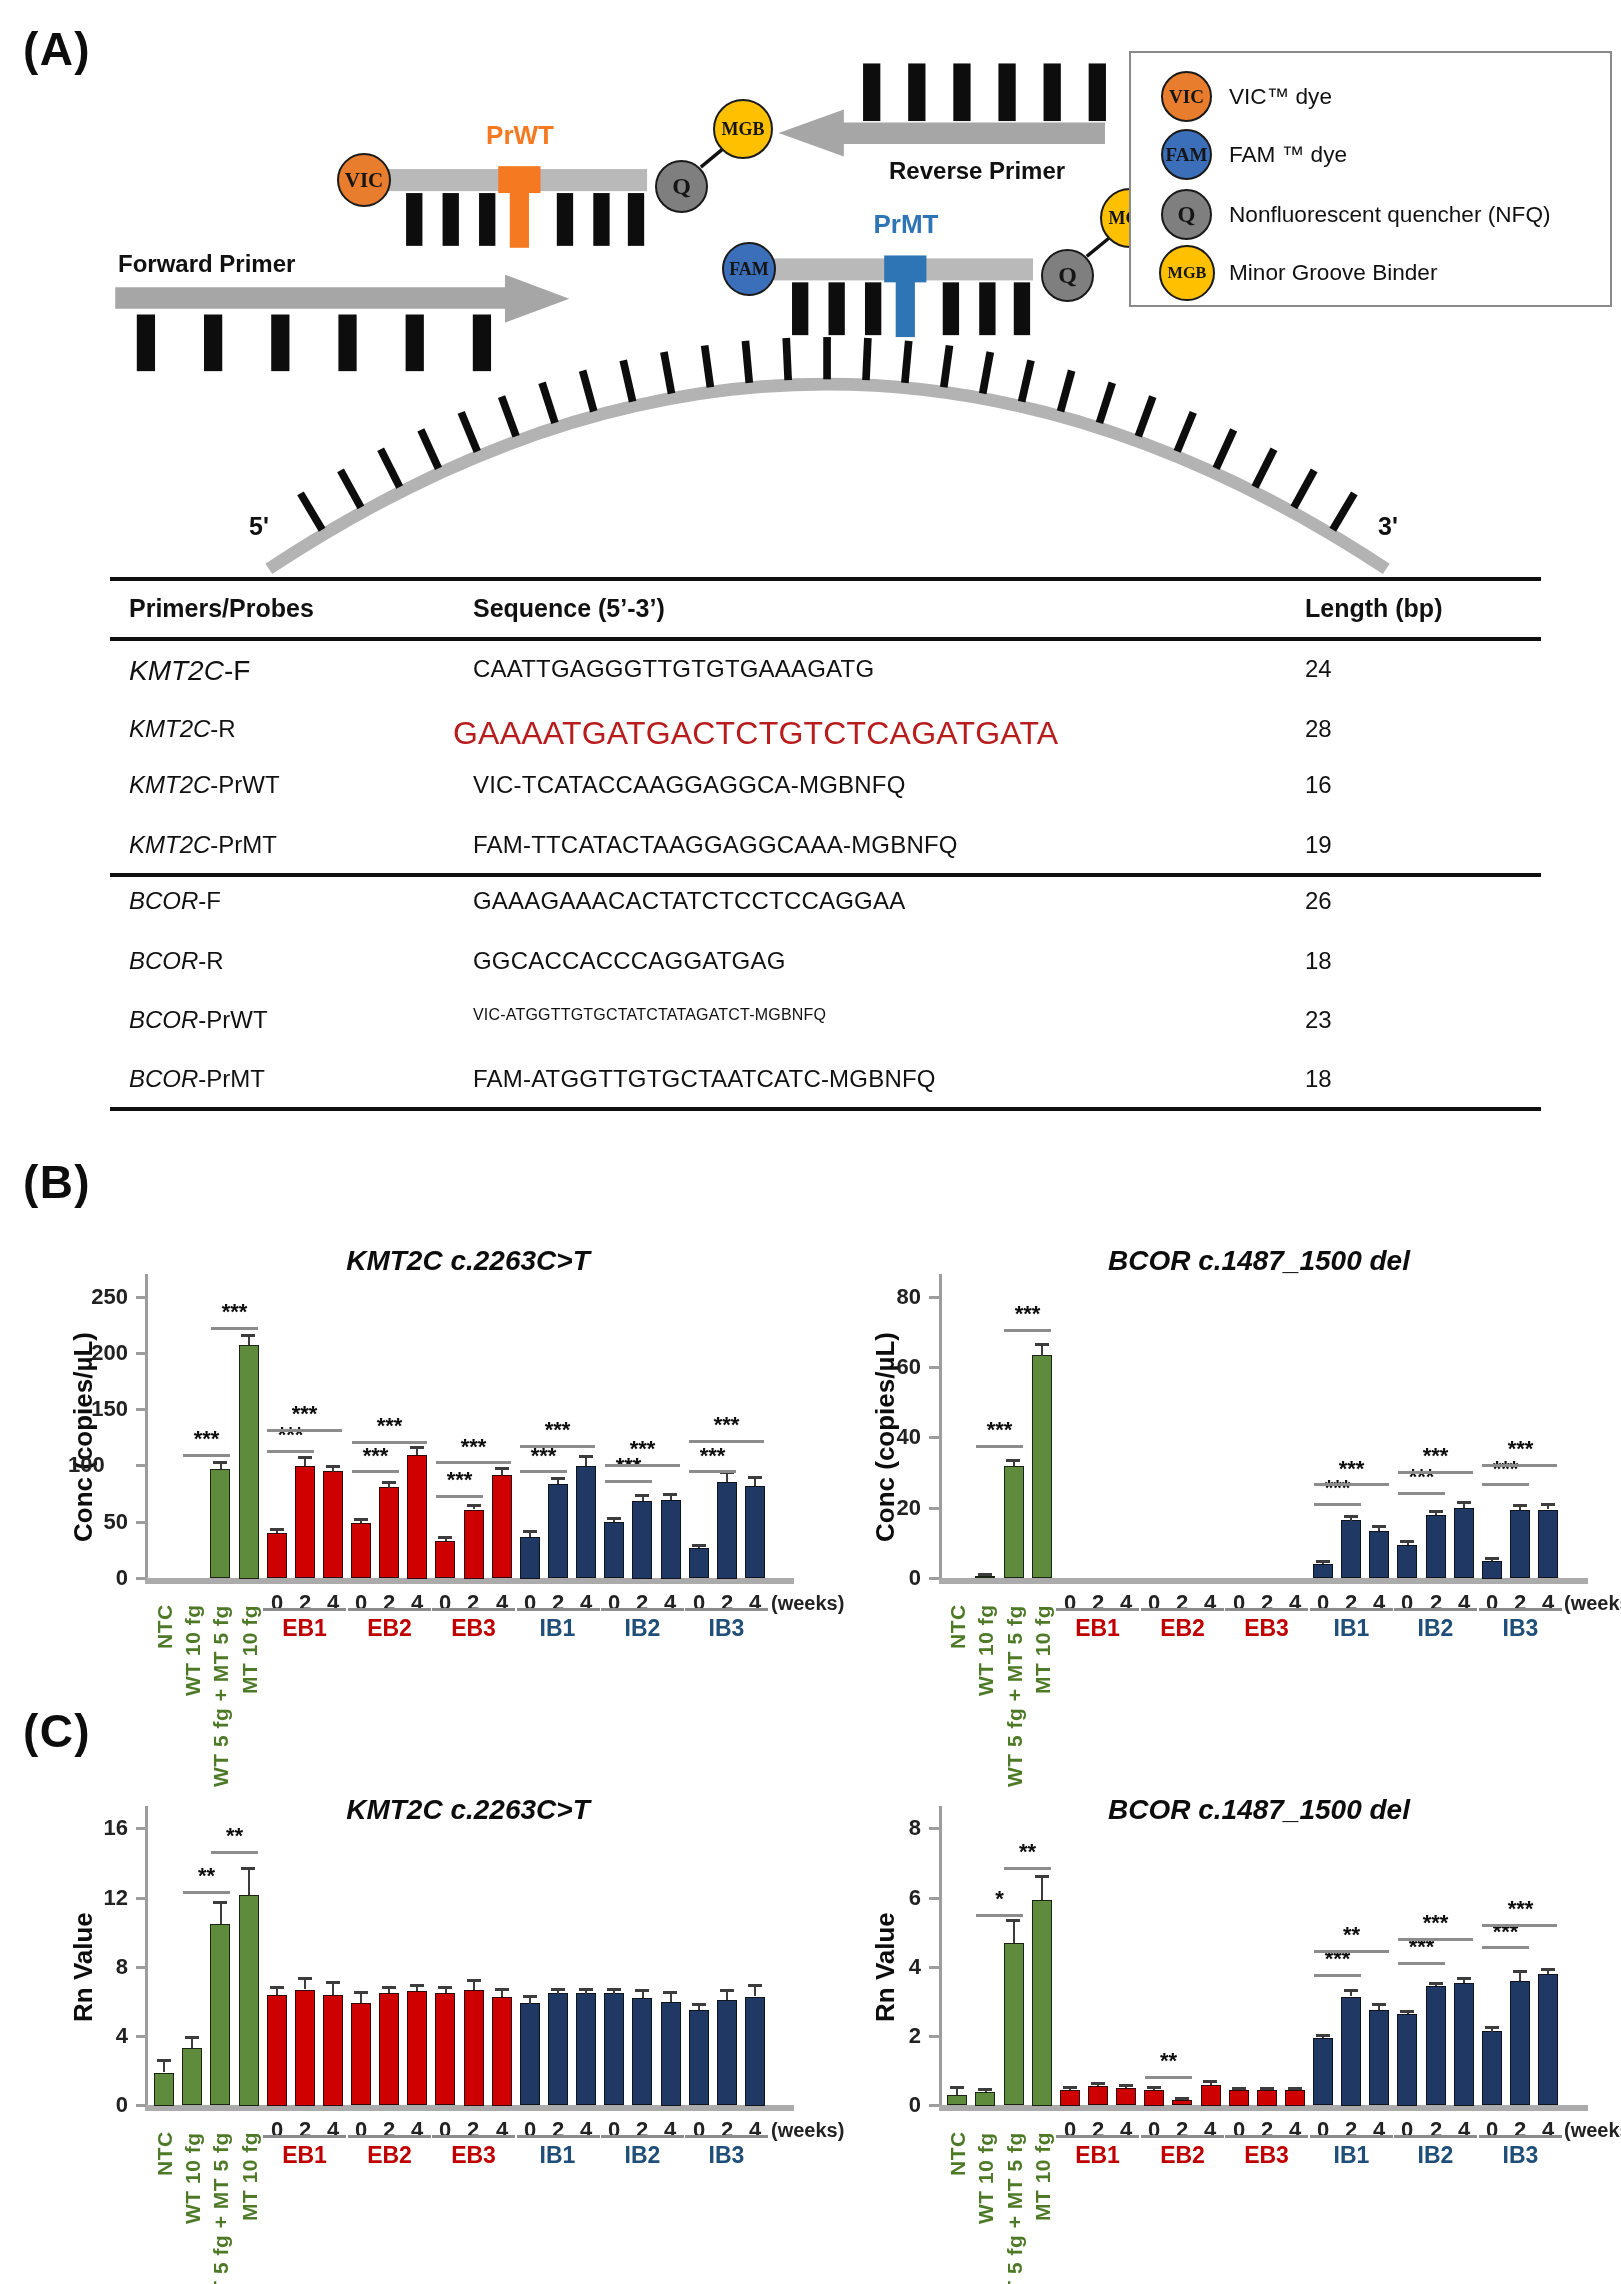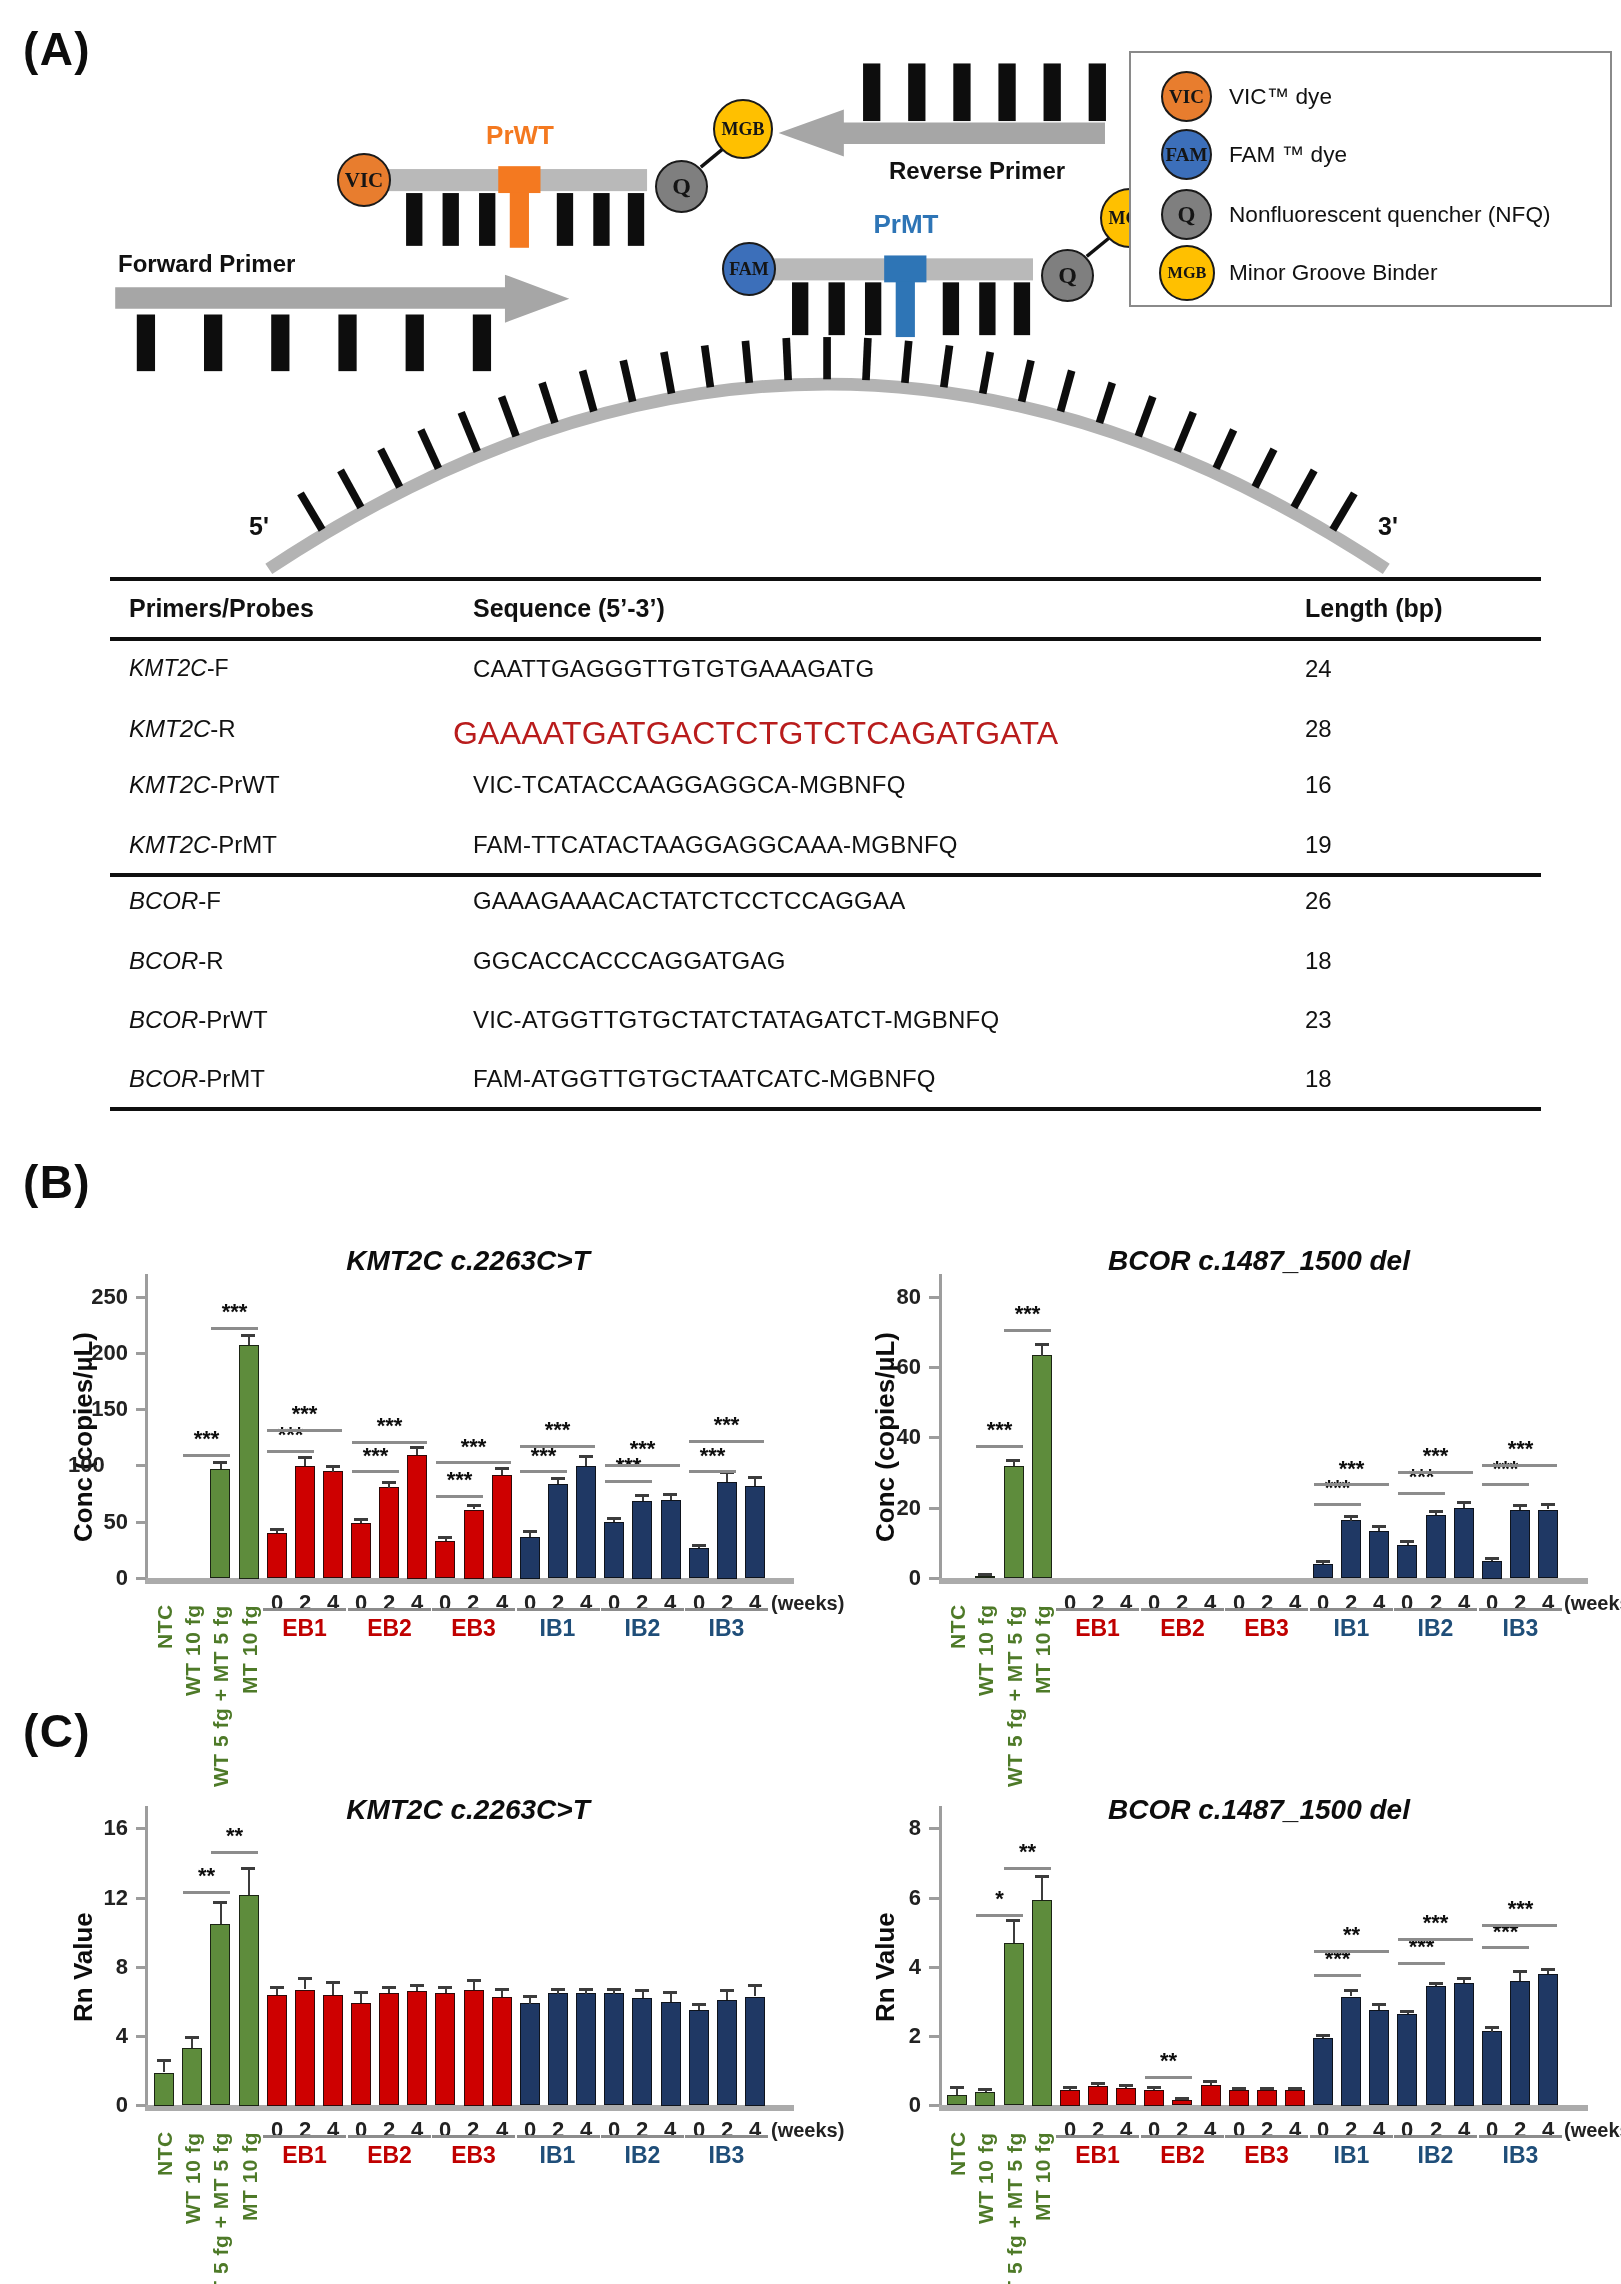--- a/index.html
+++ b/index.html
@@ -121,21 +121,21 @@
   <div id="table-layer" class="abs" style="left:0;top:0;width:1621px;height:1152px;">
     <div class="tline" style="left:110px;top:577px;width:1431px;height:4.3px;"></div>
     <div class="tcell" style="left:129px;top:594px;font-weight:700;font-size:25px;">Primers/Probes</div>
     <div class="tcell" style="left:473px;top:594px;font-weight:700;font-size:25px;">Sequence (5’-3’)</div>
     <div class="tcell" style="left:1305px;top:594px;font-weight:700;font-size:25px;">Length (bp)</div>
     <div class="tline" style="left:110px;top:637px;width:1431px;height:3.8px;"></div>
     <div class="tline" style="left:110px;top:873px;width:1431px;height:3.8px;"></div>
     <div class="tline" style="left:110px;top:1107px;width:1431px;height:4.3px;"></div>
     <div id="table-rows">
         <div style="position: absolute; left: 0px; top: 655px; width: 1621px; height: 43px;">
-          <div style="position: absolute; left: 129px; top: 0px; font-size: 23px; color: rgb(17, 17, 17);"><i>KMT2C</i><span>-F</span></div>
+          <div style="position: absolute; left: 129px; top: 0px; font-size: 28px; color: rgb(17, 17, 17);"><i>KMT2C</i><span>-F</span></div>
           <div style="position: absolute; left: 473px; top: 0px; font-size: 24px; color: rgb(17, 17, 17); letter-spacing: 0.2px;">CAATTGAGGGTTGTGTGAAAGATG</div>
           <div style="position: absolute; left: 1305px; top: 0px; font-size: 24px; color: rgb(17, 17, 17);">24</div>
         </div>
         <div style="position: absolute; left: 0px; top: 715px; width: 1621px; height: 43px;">
           <div style="position: absolute; left: 129px; top: 0px; font-size: 24px; color: rgb(17, 17, 17);"><i>KMT2C</i><span>-R</span></div>
           <div style="position: absolute; left: 453px; top: 0px; font-size: 32px; color: #b91c1c; letter-spacing: 0.2px;">GAAAATGATGACTCTGTCTCAGATGATA</div>
           <div style="position: absolute; left: 1305px; top: 0px; font-size: 24px; color: rgb(17, 17, 17);">28</div>
         </div>
         <div style="position: absolute; left: 0px; top: 771px; width: 1621px; height: 43px;">
           <div style="position: absolute; left: 129px; top: 0px; font-size: 24px; color: rgb(17, 17, 17); text-align: right;"><i>KMT2C</i><span>-PrWT</span></div>
@@ -152,21 +152,21 @@
           <div style="position: absolute; left: 473px; top: 0px; font-size: 24px; color: rgb(17, 17, 17); letter-spacing: 0.2px;">GAAAGAAACACTATCTCCTCCAGGAA</div>
           <div style="position: absolute; left: 1305px; top: 0px; font-size: 24px; color: rgb(17, 17, 17);">26</div>
         </div>
         <div style="position: absolute; left: 0px; top: 947px; width: 1621px; height: 43px;">
           <div style="position: absolute; left: 129px; top: 0px; font-size: 24px; color: rgb(17, 17, 17);"><i>BCOR</i><span>-R</span></div>
           <div style="position: absolute; left: 473px; top: 0px; font-size: 24px; color: rgb(17, 17, 17); letter-spacing: 0.2px;">GGCACCACCCAGGATGAG</div>
           <div style="position: absolute; left: 1305px; top: 0px; font-size: 24px; color: rgb(17, 17, 17);">18</div>
         </div>
         <div style="position: absolute; left: 0px; top: 1006px; width: 1621px; height: 43px;">
           <div style="position: absolute; left: 129px; top: 0px; font-size: 24px; color: rgb(17, 17, 17);"><i>BCOR</i><span>-PrWT</span></div>
-          <div style="position: absolute; left: 473px; top: 0px; font-size: 24px; color: rgb(17, 17, 17); letter-spacing: 0.2px;">VIC-ATGGTTGTGCTATCTATAGATCT-MGBNFQ</div>
+          <div style="position: absolute; left: 473px; top: 0px; font-size: 16px; color: rgb(17, 17, 17); letter-spacing: 0.2px;">VIC-ATGGTTGTGCTATCTATAGATCT-MGBNFQ</div>
           <div style="position: absolute; left: 1305px; top: 0px; font-size: 24px; color: rgb(17, 17, 17);">23</div>
         </div>
         <div style="position: absolute; left: 0px; top: 1065px; width: 1621px; height: 43px;">
           <div style="position: absolute; left: 129px; top: 0px; font-size: 24px; color: rgb(17, 17, 17);"><i>BCOR</i><span>-PrMT</span></div>
           <div style="position: absolute; left: 473px; top: 0px; font-size: 24px; color: rgb(17, 17, 17); letter-spacing: 0.2px;">FAM-ATGGTTGTGCTAATCATC-MGBNFQ</div>
           <div style="position: absolute; left: 1305px; top: 0px; font-size: 24px; color: rgb(17, 17, 17);">18</div>
         </div>
       </div>
   </div>
 

